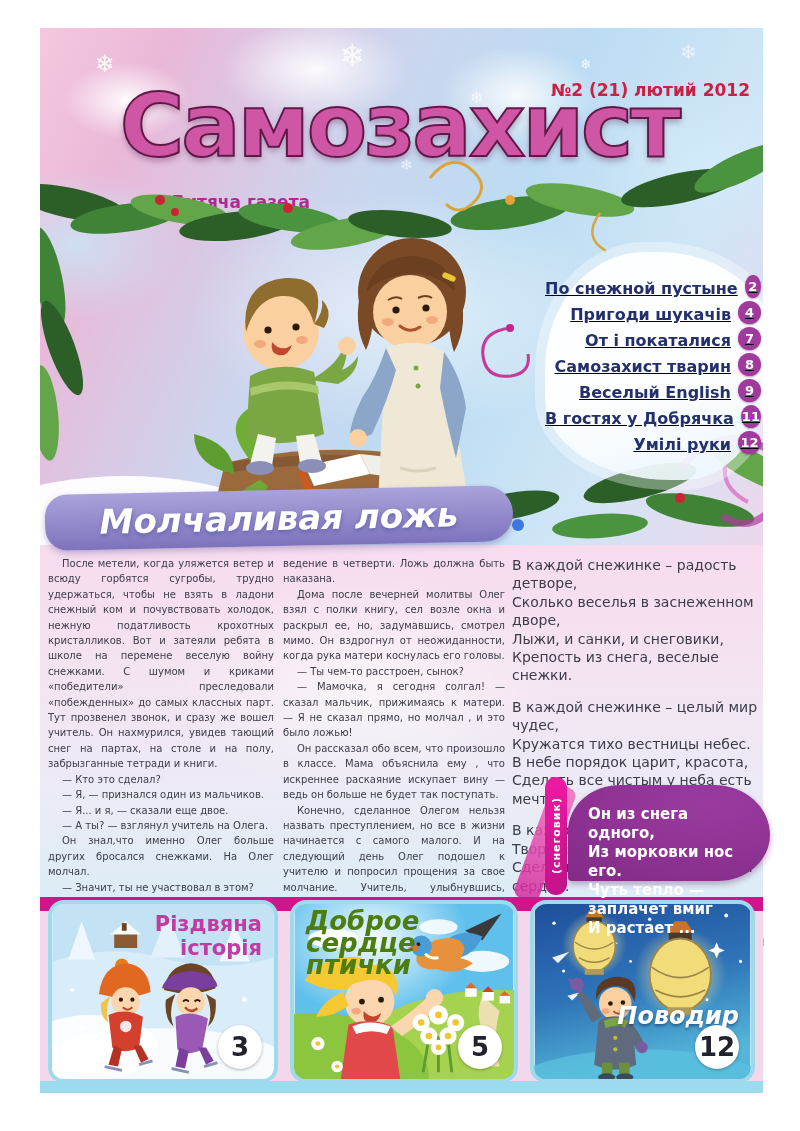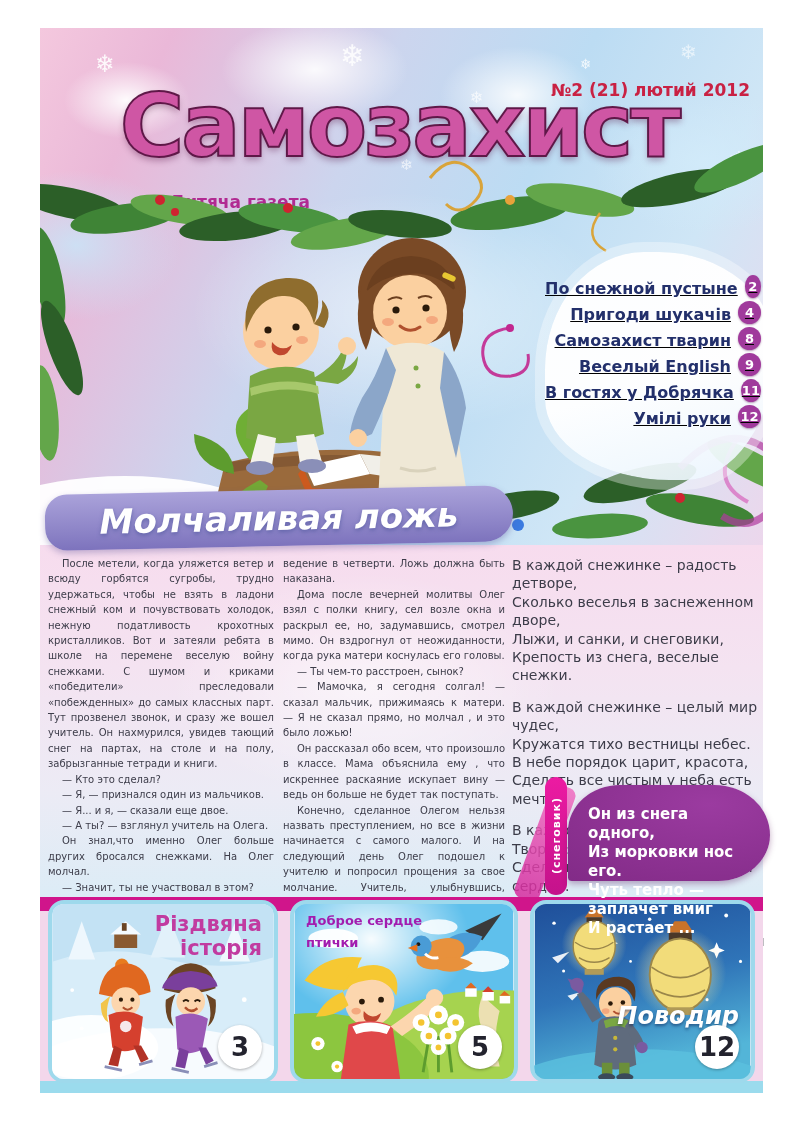--- a/index.html
+++ b/index.html
@@ -78,21 +78,21 @@
   .cards{left:40px;top:897px;width:723px;height:196px;background:#f3d7eb;}
   .ribbon-top{position:absolute;top:0;left:0;width:100%;height:14px;background:#d0158b;}
   .ribbon-bottom{position:absolute;bottom:0;left:0;width:100%;height:12px;background:#9bdbed;}
   .card{position:absolute;top:3px;height:183px;border:4px solid #9ed9ec;border-radius:16px;
         box-sizing:border-box;overflow:hidden;background:#cfe9f7;padding-left:40px;}
   .card svg{position:absolute;left:0;top:0;width:100%;height:100%;}
   .card-title{position:absolute;font-weight:bold;white-space:pre-line;z-index:2;}
   .card1{left:8px;width:230px;}
   .card1 .card-title{right:12px;top:8px;text-align:right;color:#c13ba0;font-size:21px;line-height:24px;}
   .card2{left:250px;width:228px;}
-  .card2 .card-title{left:12px;top:6px;color:#a21caf;font-size:13px;line-height:22px;}
+  .card2 .card-title{left:12px;top:6px;font-style:italic;color:#4d7c0f;font-size:26px;line-height:22px;}
   .card3{left:490px;width:225px;}
   .card3 .card-title{right:12px;top:98px;font-style:italic;color:#fff;font-size:24px;
                      text-shadow:0 2px 3px rgba(10,30,80,.5);}
   .page-circle{position:absolute;right:12px;bottom:10px;width:44px;height:44px;border-radius:50%;
     background:#fff;display:flex;align-items:center;justify-content:center;z-index:2;
     font-size:26px;font-weight:bold;color:#23232e;box-shadow:0 1px 3px rgba(0,0,0,.3);}
 </style>
 </head>
 <body>
 
@@ -213,20 +213,24 @@
     </svg>
 
     <div class="toc">
       <div class="toc-row">
         <span class="toc-label">По снежной пустыне</span>
         <span class="toc-num">2</span>
       </div>
       <div class="toc-row">
         <span class="toc-label">Пригоди шукачів</span>
         <span class="toc-num">4</span>
+      </div>
+      <div class="toc-row">
+        <span class="toc-label">От і покаталися</span>
+        <span class="toc-num">7</span>
       </div>
       <div class="toc-row">
         <span class="toc-label">Самозахист тварин</span>
         <span class="toc-num">8</span>
       </div>
       <div class="toc-row">
         <span class="toc-label">Веселый English</span>
         <span class="toc-num">9</span>
       </div>
       <div class="toc-row">

